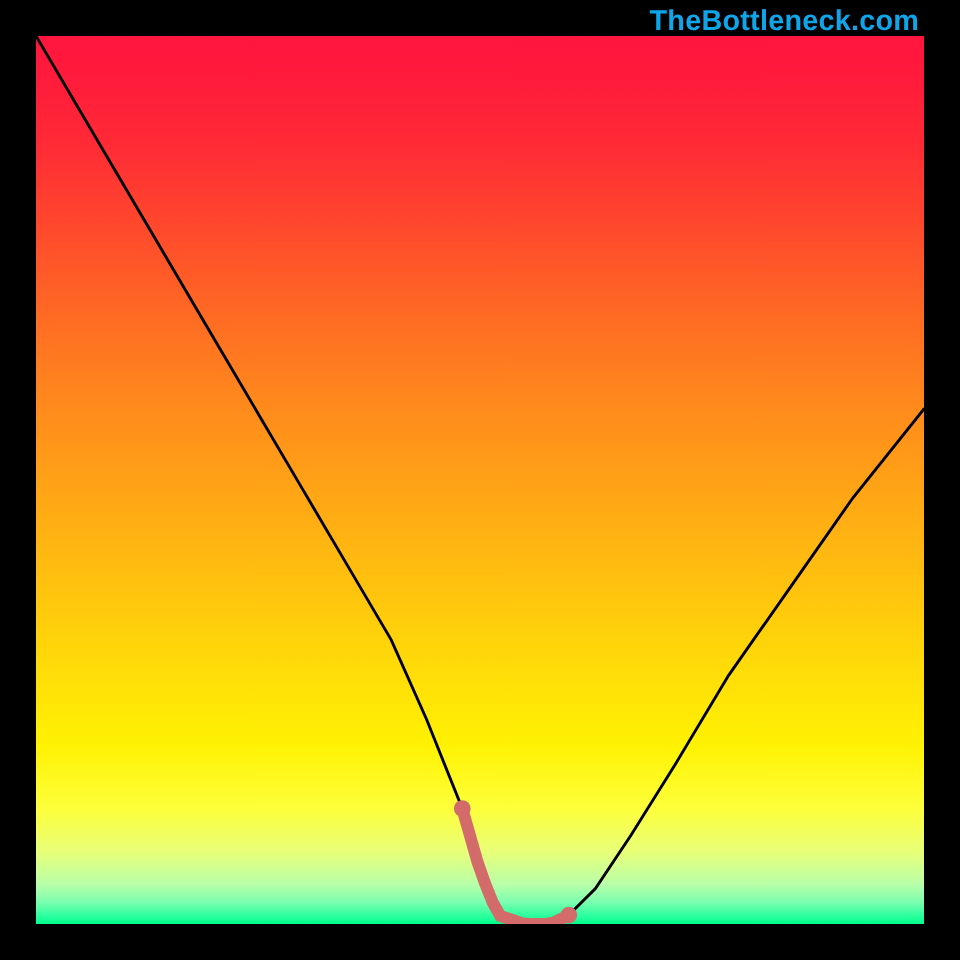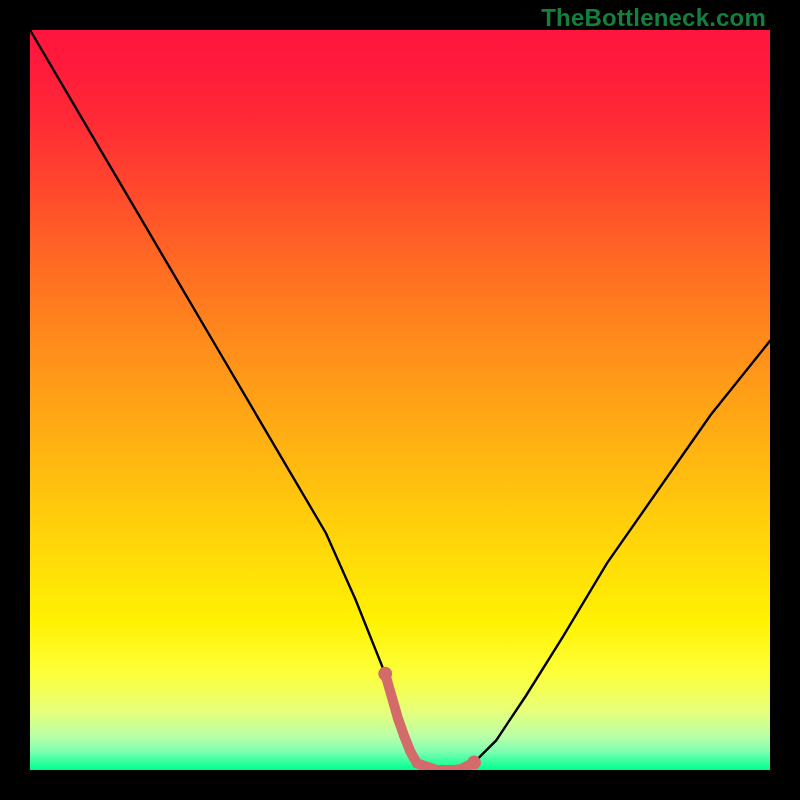--- a/index.html
+++ b/index.html
@@ -54,21 +54,21 @@
     width: 740px;
     height: 740px;
   }
   .watermark {
     position: absolute;
     top: 4px;
     right: 34px;
     font-family: Arial, Helvetica, sans-serif;
     font-size: 24px;
     font-weight: 600;
-    color: #15803d;
+    color: #0ea5e9;
     letter-spacing: 0.2px;
     user-select: none;
   }
 </style>
 </head>
 <body>
 
 <div class="frame">
   <div class="watermark">TheBottleneck.com</div>
 

